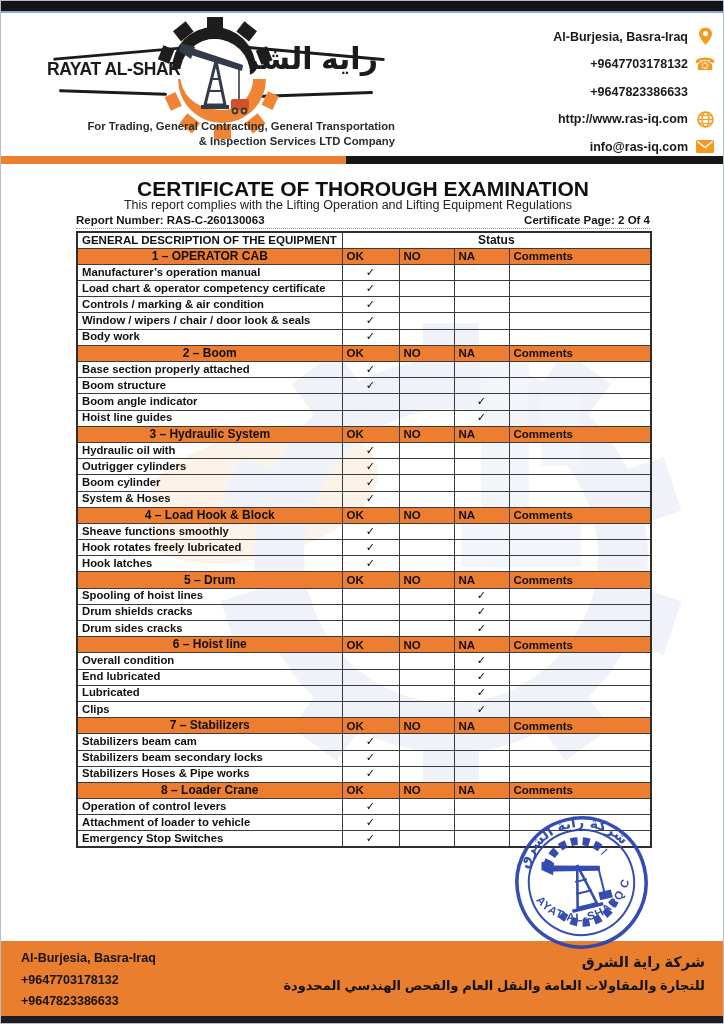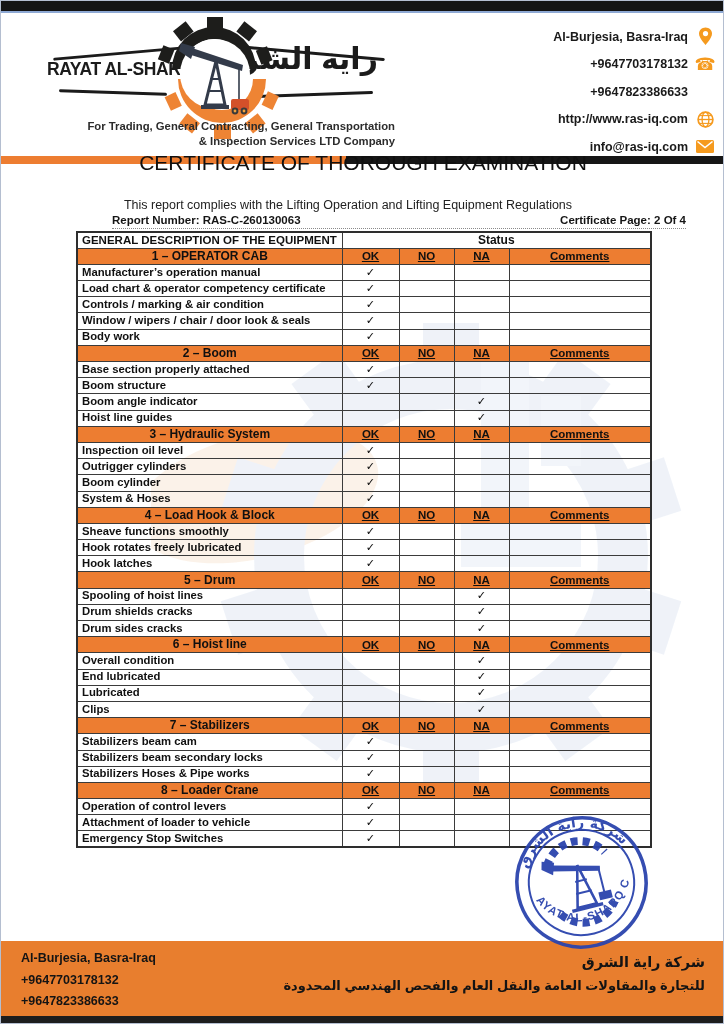--- a/index.html
+++ b/index.html
@@ -28,40 +28,40 @@
   .contacts { position:absolute; right:8px; top:22px; width:250px; }
   .contact-row { display:flex; align-items:center; justify-content:flex-end; height:27.5px; gap:7px; font-size:12.5px; font-weight:700; color:#1a1a1a; }
   .contact-icon { width:20px; display:flex; justify-content:center; align-items:center; }
   .phone-glyph { color:#f59a1e; font-size:17px; font-family:"DejaVu Sans",sans-serif; }
 
   
   .divider { position:absolute; left:0; top:155px; width:724px; height:8px; background:#161616; }
   .divider-orange { position:absolute; left:0; top:0; width:345px; height:8px; background:#ED7D31; }
 
   
-  .doc-title { position:absolute; left:0; top:150px; width:724px; text-align:center; font-size:21px; font-weight:400; color:#101010; }
+  .doc-title { position:absolute; left:0; top:176px; width:724px; text-align:center; font-size:21px; font-weight:700; color:#101010; }
   .doc-subtitle { position:absolute; left:0; top:197px; width:694px; text-align:center; font-size:12.5px; font-weight:400; color:#222; }
-  .report-row { position:absolute; left:75px; top:213px; width:574px; display:flex; justify-content:space-between; font-size:11.5px; font-weight:700; color:#151515; border-bottom:1px dotted #8a8a8a; padding-bottom:2px;margin-left:36px; }
+  .report-row { position:absolute; left:75px; top:213px; width:574px; display:flex; justify-content:space-between; font-size:11.5px; font-weight:700; color:#151515; border-bottom:1px dotted #8a8a8a; padding-bottom:2px; }
 
   
   .watermark { position:absolute; left:150px; top:300px; width:560px; height:500px; z-index:1; opacity:.55; pointer-events:none; }
 
   
   table.checklist { position:absolute; left:75px; top:230px; width:574px; border-collapse:collapse; table-layout:fixed; z-index:2; }
   table.checklist td, table.checklist th {
     border:1px solid #3b3b3b; height:16.2px; padding:0 4px;
     font-size:11.3px; font-weight:700; color:#101010; line-height:1.05;
     white-space:nowrap; overflow:hidden; background:transparent;
   }
   table.checklist { border:2px solid #2e2e2e; }
   table.checklist th.desc-head { text-align:left; font-size:11.5px; }
   table.checklist th.status-head { text-align:center; font-size:12px; }
   tr.sec td { background:#ED7D31; }
   tr.sec td.label { text-align:center; font-size:12px; }
-  tr.sec td.chead { text-align:center; font-size:11.5px;text-decoration:underline; }
+  tr.sec td.chead { font-size:11.5px; }
   td.check { text-align:center; font-size:12px; font-family:"DejaVu Sans",sans-serif; }
 
   
   .stamp { position:absolute; left:511px; top:812px; width:139px; height:139px; z-index:3; opacity:.95; }
 
   
   .footer { position:absolute; left:0; top:940px; width:724px; height:77px; background:#E87E2E; z-index:2; }
   .footer-left { position:absolute; left:20px; top:7px; font-size:12.5px; font-weight:700; color:#141414; line-height:21.5px; }
   .footer-right { position:absolute; right:20px; top:9px; text-align:right; direction:rtl; color:#141414; font-weight:700; }
   .footer-right .ar1 { font-size:14.5px; line-height:24px; }
@@ -300,21 +300,21 @@
           <td class="check"></td>
         </tr>
         <tr class="sec">
           <td class="label">3 – Hydraulic System</td>
           <td class="chead">OK</td>
           <td class="chead">NO</td>
           <td class="chead">NA</td>
           <td class="chead">Comments</td>
         </tr>
         <tr>
-          <td class="label">Inspection oil level</td>
+          <td class="label">Hydraulic oil with</td>
           <td class="check">✓</td>
           <td class="check"></td>
           <td class="check"></td>
           <td class="check"></td>
         </tr>
         <tr>
           <td class="label">Outrigger cylinders</td>
           <td class="check">✓</td>
           <td class="check"></td>
           <td class="check"></td>

